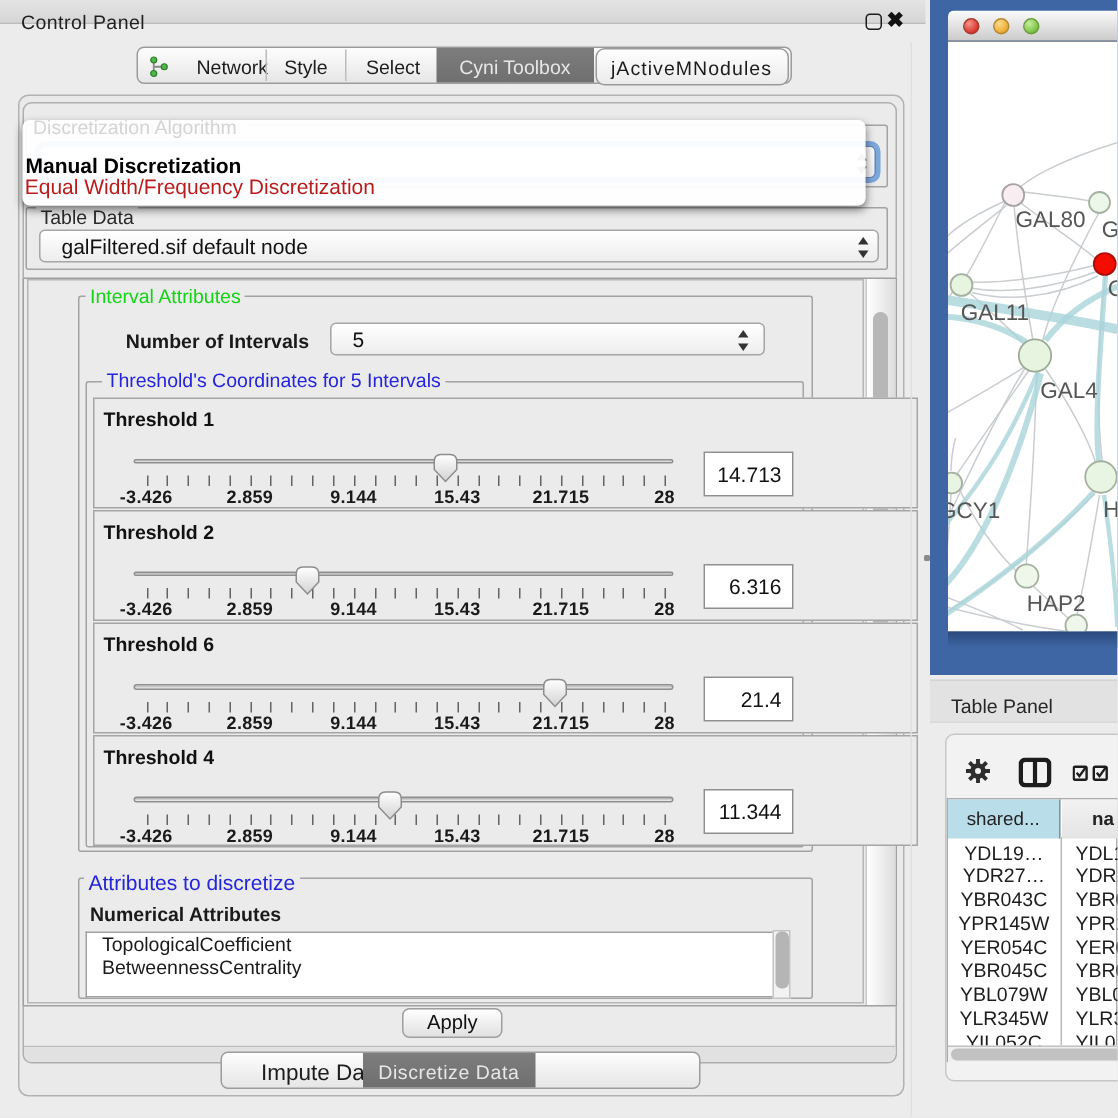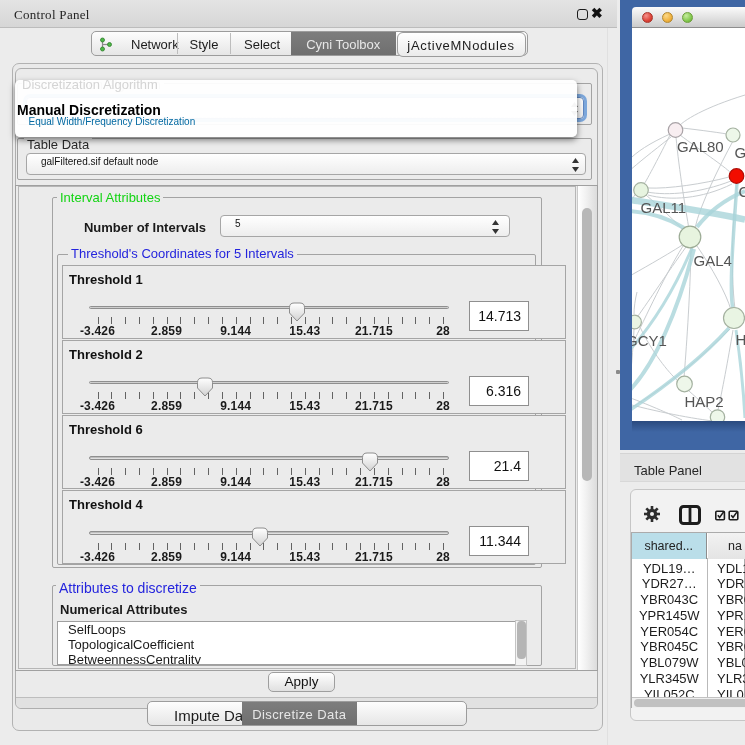--- a/index.html
+++ b/index.html
@@ -1,76 +1,76 @@
 <!DOCTYPE html>
 <html><head><meta charset="utf-8">
 <style>
 * { margin:0; padding:0; box-sizing:border-box; }
 html,body { width:745px; height:745px; overflow:hidden; }
 body { font-family:"Liberation Sans", sans-serif; background:#ececec; position:relative; font-size:13px; color:#1a1a1a; }
 .abs { position:absolute; }
 
-#titlebar { left:0; top:0; width:617px; height:28px; background:linear-gradient(#e4e4e4,#d6d6d6); border-bottom:1px solid #bcbcbc;font-family:Liberation Serif, serif; }
+#titlebar { left:0; top:0; width:617px; height:16px; background:linear-gradient(#e4e4e4,#d6d6d6); border-bottom:1px solid #bcbcbc; }
 #titlebar .t { position:absolute; left:14px; top:7px; font-size:13px; color:#1f1f1f; letter-spacing:0.3px; }
 #floatico { left:577px; top:9px; width:11px; height:11px; border:1.6px solid #1b1b1b; border-radius:3px; }
 #closeico { left:591px; top:5px; font-size:14px; font-weight:bold; color:#111; }
 
 .tabbar { background:linear-gradient(#fdfdfd,#e6e6e6); border:1px solid #9c9c9c; border-radius:5px; }
 #toptabs { left:91px; top:31px; width:437px; height:25px; }
 .whitetab { position:absolute; background:linear-gradient(#ffffff,#ebebeb); border:1px solid #9b9b9b; border-radius:6px; font-size:13px; color:#1c1c1c; }
 .tabdark { position:absolute; background:linear-gradient(#7d7d7d,#6f6f6f); color:#e7e7e7; text-align:center; }
 .tsep { position:absolute; top:1px; bottom:1px; width:1px; background:#bdbdbd; }
 .tlbl { position:absolute; top:5px; font-size:13px; color:#1c1c1c; }
 
 #p1 { left:12px; top:63px; width:591px; height:668px; border:1px solid #b2b2b2; border-radius:7px; background:#eaeaea; }
 #p2 { left:15px; top:68px; width:583px; height:641px; border:1px solid #aeaeae; border-radius:6px; background:#ebebeb; }
 #p2strip { left:16px; top:697px; width:581px; height:11px; background:#e1e1e1; border-top:1px solid #bdbdbd; border-radius:0 0 6px 6px; }
 .group { position:absolute; border:1px solid #a3a3a3; border-radius:2px; }
 .glabel { position:absolute; background:#ebebeb; padding:0 3px; font-size:13px; }
 .combo { position:absolute; background:linear-gradient(#ffffff,#ededed); border:1px solid #a6a6a6; border-radius:4px; }
-.combo .ct { position:absolute; left:14px; top:2px; font-size:10px; color:#111; }
+.combo .ct { position:absolute; left:14px; top:2px; font-size:14px; color:#111; }
 .spin { position:absolute; right:7px; top:3px; width:9px; }
 
 #spane { left:15px; top:185px; width:583px; height:486px; border:1px solid #a0a0a0; background:#ebebeb; }
 #cpanel { left:18px; top:186px; width:558px; height:483px; border:1px solid #b6b6b6; background:#ebebeb; }
 #vsb { left:577px; top:186px; width:20px; height:484px; background:linear-gradient(90deg,#ffffff,#f2f2f2 40%,#dcdcdc); border-left:1px solid #c9c9c9; }
 #vsbthumb { left:582px; top:208px; width:10px; height:273px; background:#b7b7b7; border-radius:5px; }
 
-.thp { position:absolute; left:62px; width:504px; border:1px solid #a5a5a5; background:#ebebeb; }
+.thp { position:absolute; left:62px; width:550px; border:1px solid #a5a5a5; background:#ebebeb; }
 .thp .ttl { position:absolute; left:6px; top:6px; font-weight:bold; font-size:13px; color:#111; }
 .track { position:absolute; left:25.5px; top:40px; width:360.5px; height:3.5px; background:linear-gradient(#adadad,#f0f0f0); border:1px solid #8f8f8f; border-radius:3px; }
 .vbox { position:absolute; left:406px; top:35px; width:60px; height:30px; background:#fff; border:1px solid #8f8f8f; font-size:14px; text-align:right; padding:6px 7px 0 0; color:#111; }
 .tick { position:absolute; top:51.5px; width:1px; height:7px; background:#636363; }
 .slbl { position:absolute; top:58.5px; font-size:12px; font-weight:bold; color:#1a1a1a; transform:translateX(-50%); letter-spacing:0.2px; }
 .thumb { position:absolute; top:36px; width:18px; height:20px; transform:translateX(-50%); }
 
 #attrlist { left:57px; top:620.5px; width:459px; height:44.5px; background:#fff; border:1px solid #9f9f9f; border-right:none; overflow:hidden; font-size:13px; }
 #attrlist div { padding-left:10px; height:15px; line-height:15.5px; }
 #alsb { left:515px; top:620px; width:12px; height:46px; background:#f3f3f3; border:1px solid #c4c4c4; }
 #alsbthumb { left:517px; top:621px; width:9px; height:38px; background:#b5b5b5; border-radius:4px; }
 
 #applybtn { left:268px; top:672px; width:67px; height:20px; background:linear-gradient(#ffffff,#e0e0e0); border:1px solid #9e9e9e; border-radius:5px; text-align:center; font-size:13.5px; padding-top:1px; color:#111; }
 #bottabs { left:147px; top:700.5px; width:319.5px; height:25px; }
 
 #popup { left:15px; top:80px; width:562px; height:57px; background:rgba(255,255,255,0.95); border-radius:5px; box-shadow:0 3px 6px rgba(0,0,0,0.5); }
 #popup .it1 { position:absolute; left:14px; right:0; top:7px; text-align:center; color:#b3b7ba; font-size:14px; letter-spacing:0.4px; }
 #popup .it2 { position:absolute; left:2px; top:21.5px; font-weight:bold; color:#000; font-size:14px; }
-#popup .it3 { position:absolute; left:1.5px; top:36px; color:#0369a1; font-size:10px;padding-left:12px; }
+#popup .it3 { position:absolute; left:1.5px; top:36px; color:#b91c1c; font-size:14px; }
 
 #bluewin { left:620px; top:0; width:125px; height:450px; background:#3f66a4; }
 #nettitle { left:632px; top:7px; width:113px; height:21px; background:linear-gradient(#fbfbfb,#cbcbcb); border-radius:4px 0 0 0; border-bottom:1px solid #8e8e8e; }
 .light { position:absolute; top:12px; width:11px; height:11px; border-radius:50%; }
 #canvas { left:632px; top:28px; width:113px; height:393px; background:#fff; }
 #canvshadow { left:632px; top:421px; width:113px; height:11px; background:linear-gradient(#2a4a7e,#3f66a4); }
 #tpbar { left:620px; top:453px; width:125px; height:29px; background:#e2e2e2; border-top:1px solid #d4d4d4; border-bottom:1px solid #d8d8d8; }
 #tpbar .t { position:absolute; left:14px; top:8.5px; font-size:13px; color:#262626; }
 #tablecont { left:630px; top:489px; width:130px; height:232px; background:#f2f2f2; border:1px solid #c6c6c6; border-radius:6px; }
 #tableframe { left:631px; top:531.5px; width:114px; height:176.5px; border:1px solid #ababab; background:#fff; }
 #thead1 { left:632px; top:532.5px; width:74.5px; height:26px; background:#badee9; border-right:1px solid #8e8e8e; text-align:center; font-size:12.5px; padding-top:6px; color:#222; }
-#thead2 { left:707.5px; top:532.5px; width:37.5px; height:26px; background:linear-gradient(#f2f2f2,#e4e4e4); font-size:12.5px; padding:6px 0 0 20.5px; color:#222; overflow:hidden; }
+#thead2 { left:707.5px; top:532.5px; width:37.5px; height:26px; background:linear-gradient(#f2f2f2,#e4e4e4); font-size:12.5px; padding:6px 0 0 20.5px; color:#222; overflow:hidden;font-weight:bold; }
 .trow { position:absolute; width:113px; font-size:13px; color:#1d1d1d; }
 .trow .c1 { position:absolute; left:0; width:74.5px; text-align:center; }
 .trow .c2 { position:absolute; left:85px; }
 #hsb { left:632px; top:697px; width:113px; height:11px; background:#efefef; border-top:1px solid #c2c2c2; }
 #hsbthumb { left:634px; top:698.5px; width:115px; height:8px; background:#c1c1c1; border-radius:4px; }
 #splitdot { left:615.5px; top:369.5px; width:4px; height:4px; background:#8a8a8a; border-radius:1px; }
 </style></head>
 <body>
 <div class="abs" id="titlebar">
     <div class="t">Control Panel</div>
@@ -319,21 +319,20 @@
         </linearGradient>
       </defs>
     </svg>
     <div class="vbox">11.344</div>
   </div>
 
 <div class="abs group" style="left:52px;top:584.5px;width:490px;height:81px"></div>
 <div class="abs glabel" style="left:56px;top:580px;color:#2424dd;font-size:14px">Attributes to discretize</div>
 <div class="abs" style="left:60px;top:602px;font-weight:bold;font-size:13px">Numerical Attributes</div>
 <div class="abs" id="attrlist">
-    <div>SelfLoops</div>
     <div>TopologicalCoefficient</div>
     <div>BetweennessCentrality</div>
   </div>
 <div class="abs" id="alsb"></div>
 <div class="abs" id="alsbthumb"></div>
 
 <div class="abs" id="applybtn">Apply</div>
 
 <div class="abs tabbar" id="bottabs">
   <div class="tlbl" style="left:26px;font-size:15px;top:5.5px">Impute Data</div>

